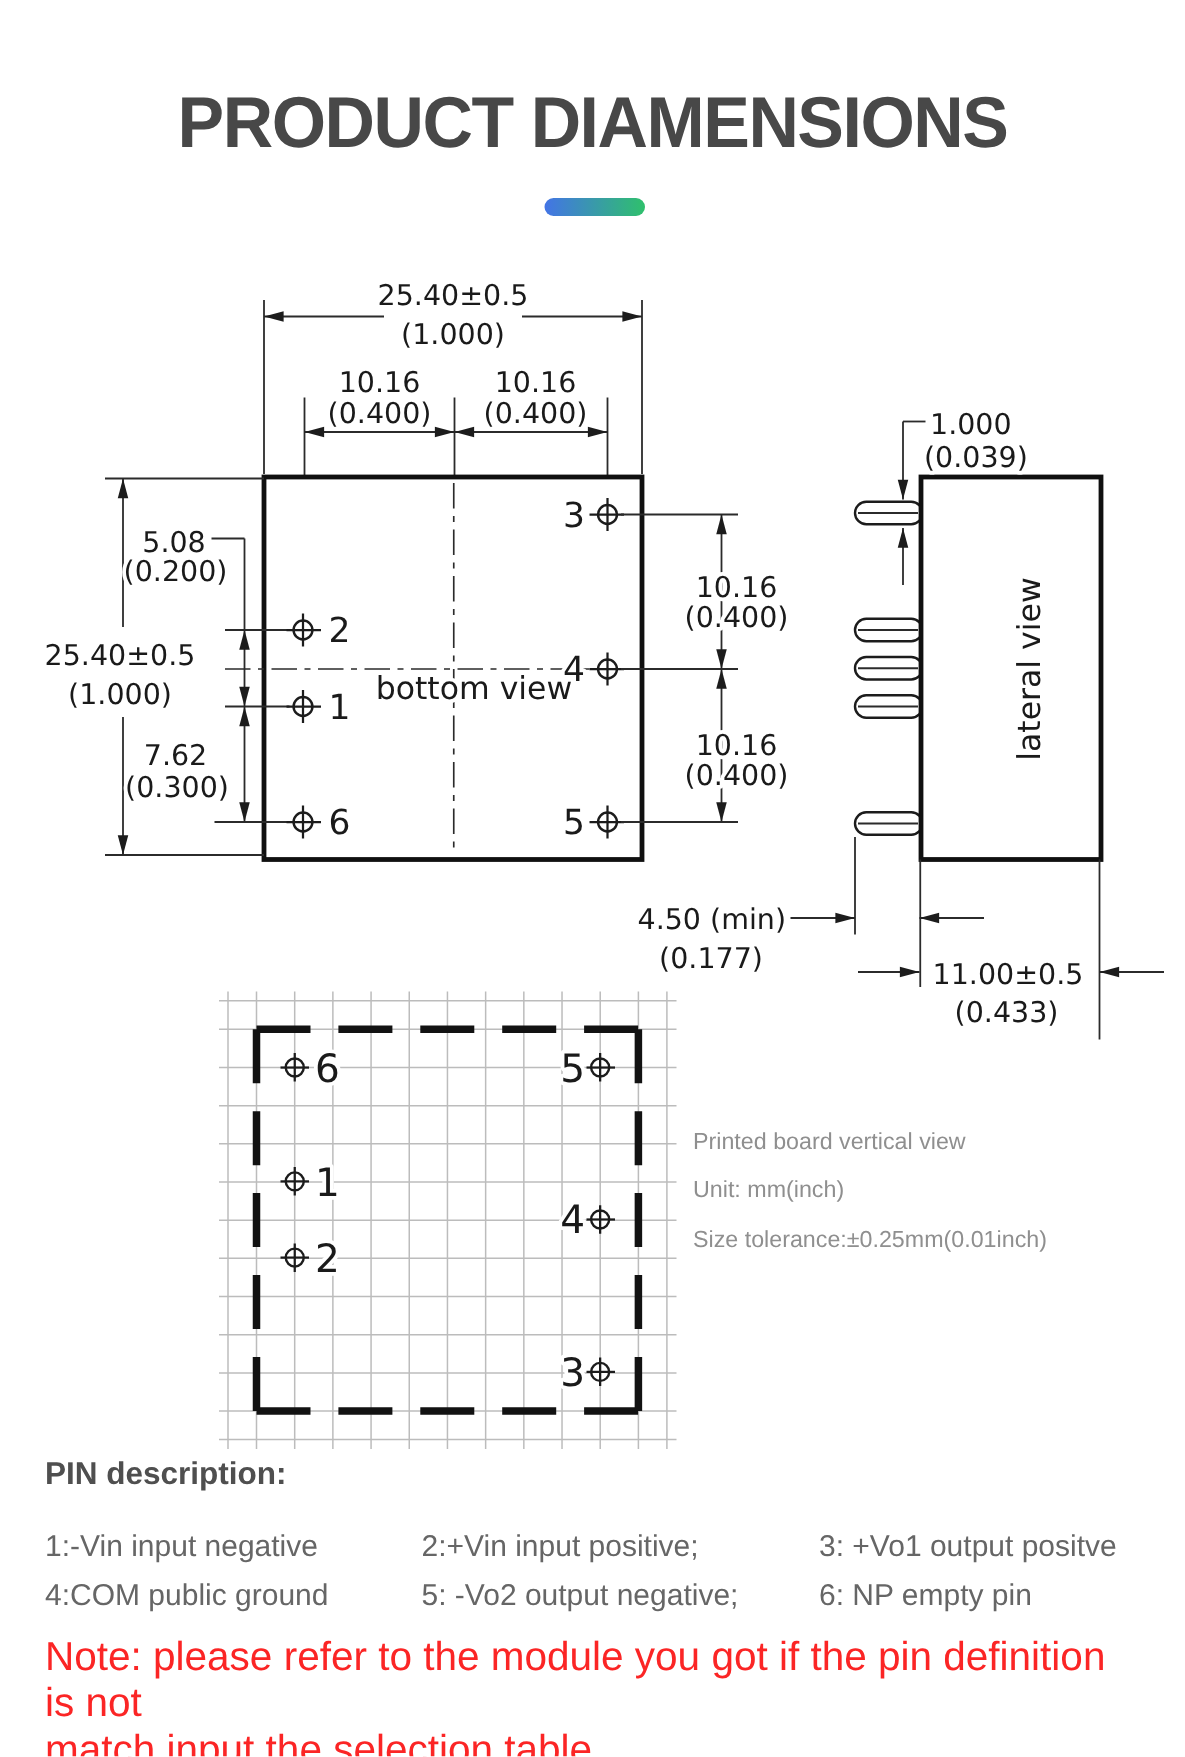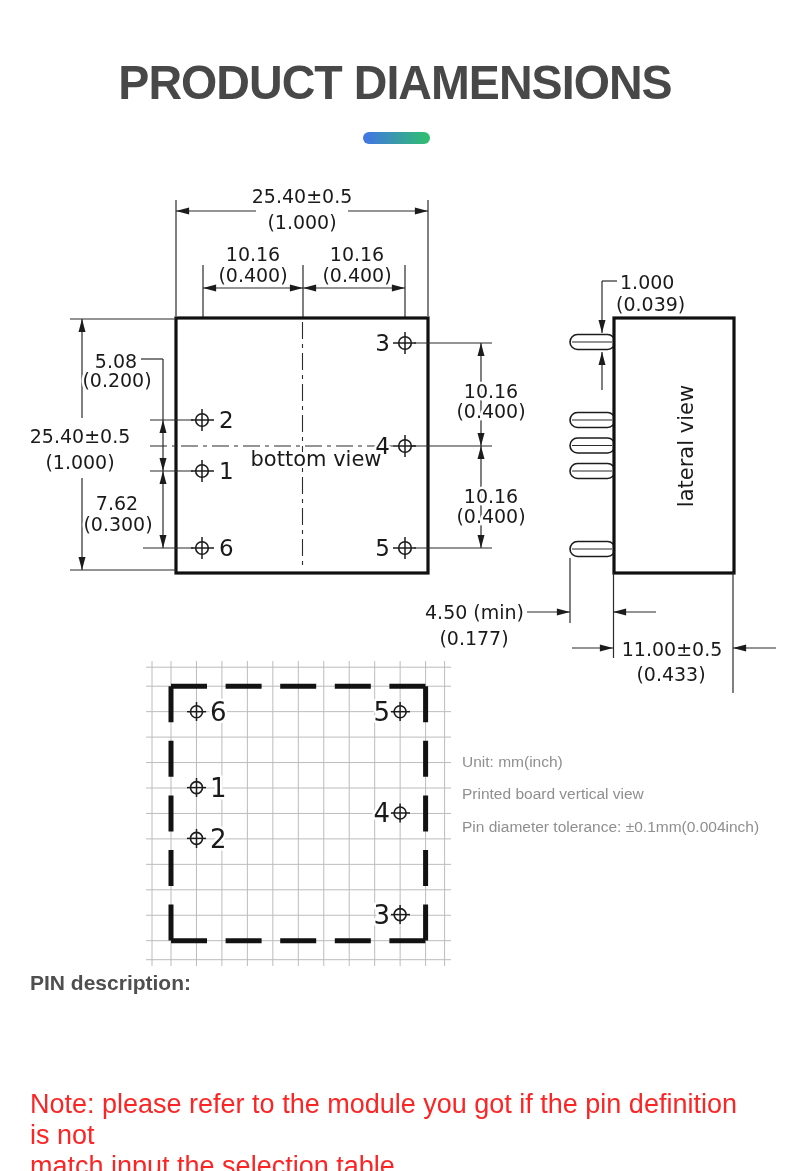--- a/index.html
+++ b/index.html
@@ -250,27 +250,35 @@
       <g>
         <circle class="pincirc" cx="400.1" cy="914.6" r="6"></circle>
         <line class="pinline" x1="391" y1="914.6" x2="410" y2="914.6"></line>
         <line class="pinline" x1="400.1" y1="905" x2="400.1" y2="924"></line>
         <text class="boardtxt" x="390" y="924" text-anchor="end">3</text>
       </g>
     </g>
   </svg>
 
   <div class="notes">
+    <span>Printed board vertical view</span>
     <span>Unit: mm(inch)</span>
-    <span>Printed board vertical view</span>
-    <span>Pin diameter tolerance: ±0.1mm(0.004inch)</span>
+    <span>Size tolerance:±0.25mm(0.01inch)</span>
   </div>
 
   <div class="pin-desc">
     <div class="heading">PIN description:</div>
+    <div class="pin-rows">
+      <span>1:-Vin input negative</span>
+      <span>2:+Vin input positive;</span>
+      <span>3: +Vo1 output positve</span>
+      <span>4:COM public ground</span>
+      <span>5: -Vo2 output negative;</span>
+      <span>6: NP empty pin</span>
+    </div>
   </div>
 
   <div class="note-red" style="color: rgb(251, 37, 37);">
     <div>Note: please refer to the module you got if the pin definition is not</div>
     <div>match input the selection table.</div>
   </div>
 
 </div>
 
 </body></html>

